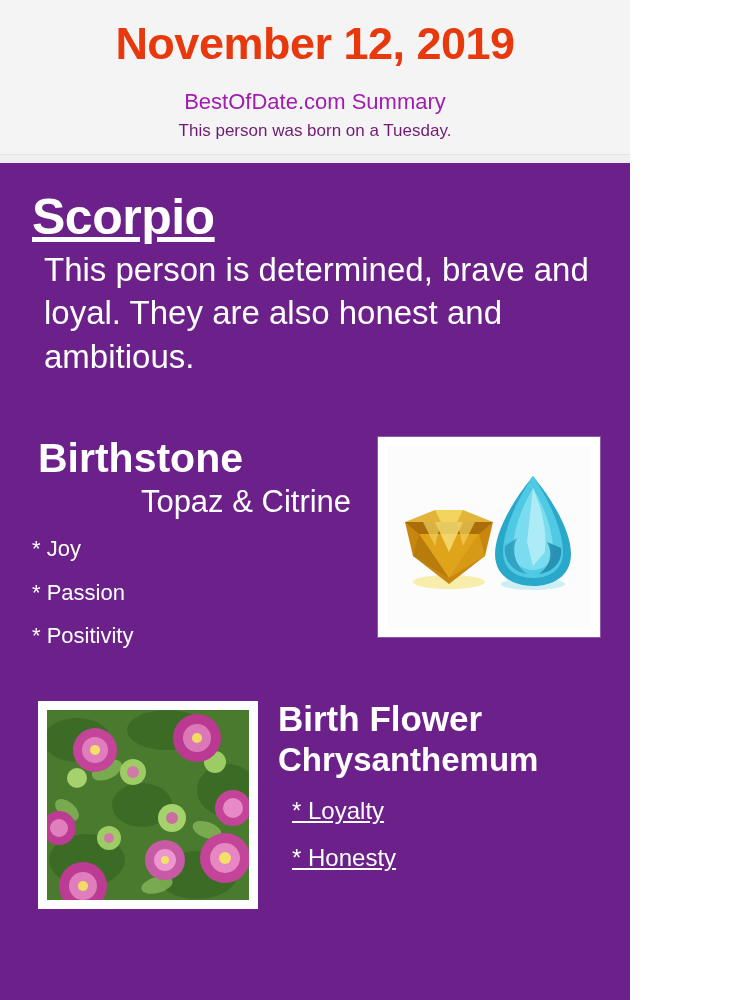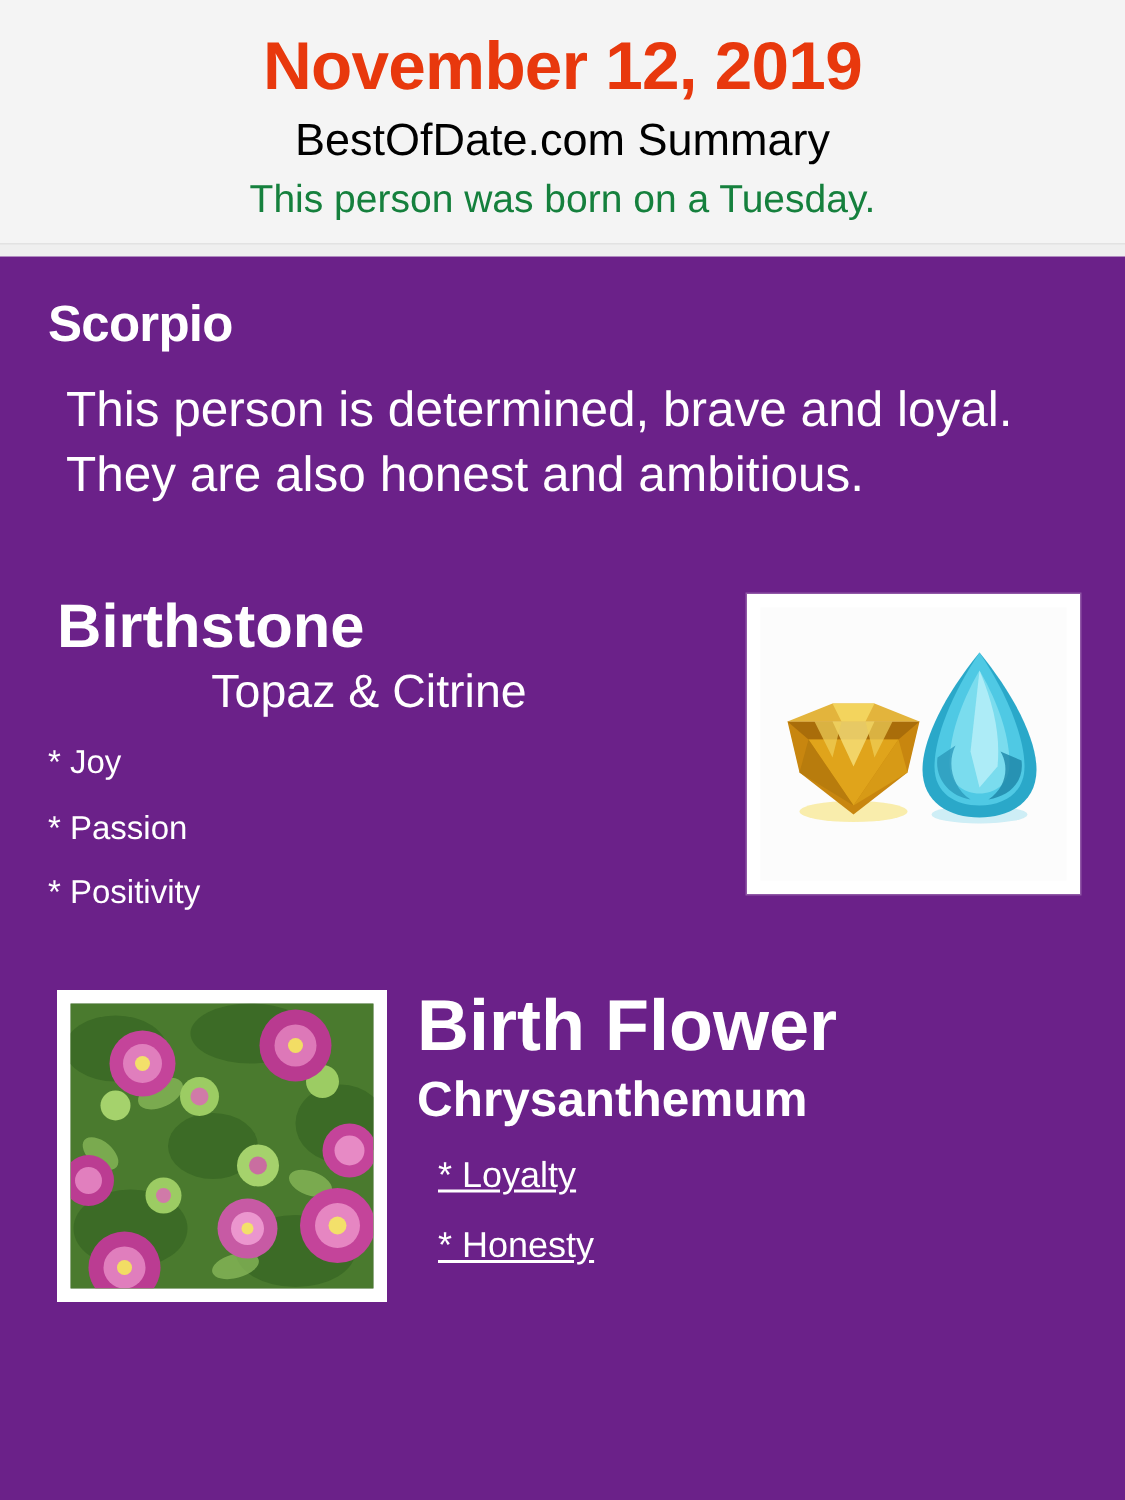--- a/index.html
+++ b/index.html
@@ -8,74 +8,75 @@
   }
   body {
     width: 750px;
     height: 1000px;
     overflow: hidden;
     font-family: "Liberation Sans", sans-serif;
     background: #ffffff;
   }
   .page {
     position: relative;
-    width: 750px;
+    width: 630px;
     height: 1000px;
     display: flex;
     flex-direction: column;
   }
 
   
   .header {
     background: #f4f4f4;
     padding: 20px 20px 14px 20px;
     text-align: center;
     box-sizing: border-box;
   }
   .header-date {
     color: #e8380d;
     font-size: 45px;
     font-weight: bold;
     line-height: 1.08;
     letter-spacing: -0.5px;
   }
   .header-summary {
-    color: #000000;
-    font-size: 30px;
-    margin-top: 8px;
+    color: #a21caf;
+    font-size: 22px;
+    margin-top: 20px;
     line-height: 1.15;
   }
   .header-born {
-    color: #15803d;
-    font-size: 26px;
+    color: #701a75;
+    font-size: 17px;
     margin-top: 7px;
     line-height: 1.15;
   }
   .header-rule {
     height: 8px;
     background: #efefef;
     border-top: 1px solid #e2e2e2;
   }
 
   
   .body-purple {
     background: #6b2189;
     flex: 1 1 auto;
     padding: 24px 30px 10px 30px;
     box-sizing: border-box;
     color: #ffffff;
     position: relative;
   }
 
   .zodiac-name {
-    font-size: 34px;
+    font-size: 50px;
     font-weight: bold;
     line-height: 1.05;
-    margin: 4px 0 16px 2px;
+    margin: 4px 0 4px 2px;
     letter-spacing: -0.5px;
+    text-decoration: underline;
   }
   .zodiac-desc {
     font-size: 33px;
     line-height: 1.32;
     margin: 0 0 0 14px;
     max-width: 660px;
     font-weight: 300;
   }
 
   
@@ -149,21 +150,21 @@
     height: 100%;
     position: relative;
     overflow: hidden;
     background: #3f6b2a;
   }
   .flower-text {
     margin-left: 248px;
     text-align: left;
   }
   .flower-title {
-    font-size: 48px;
+    font-size: 35px;
     font-weight: bold;
     line-height: 1.05;
     margin-top: 20px;
   }
   .flower-sub {
     font-size: 33px;
     line-height: 1.15;
     margin-top: 4px;
     font-weight: 700;
   }

